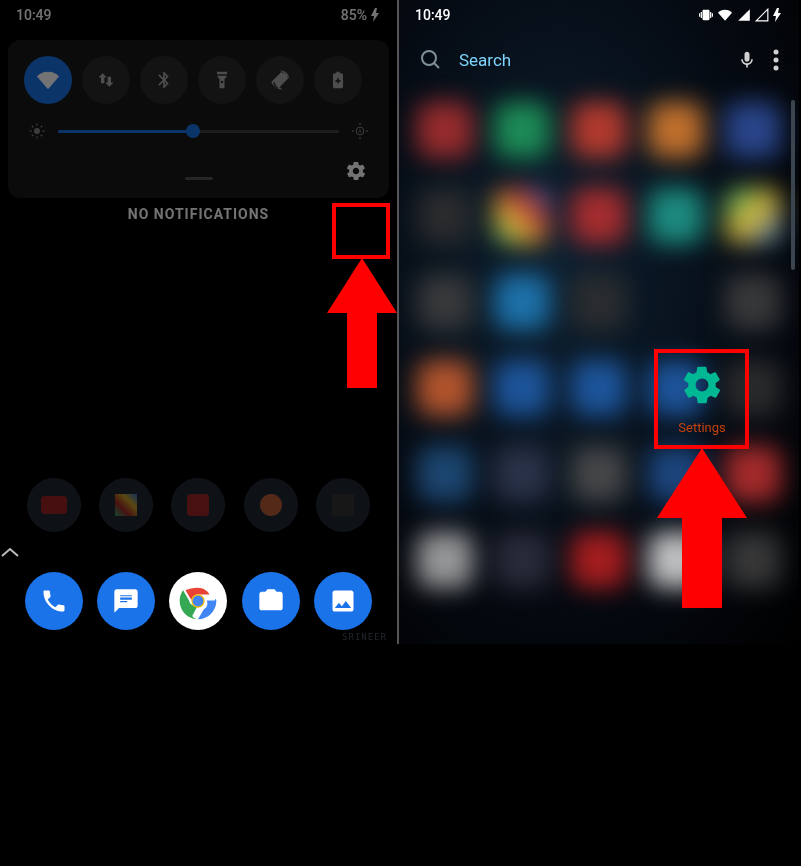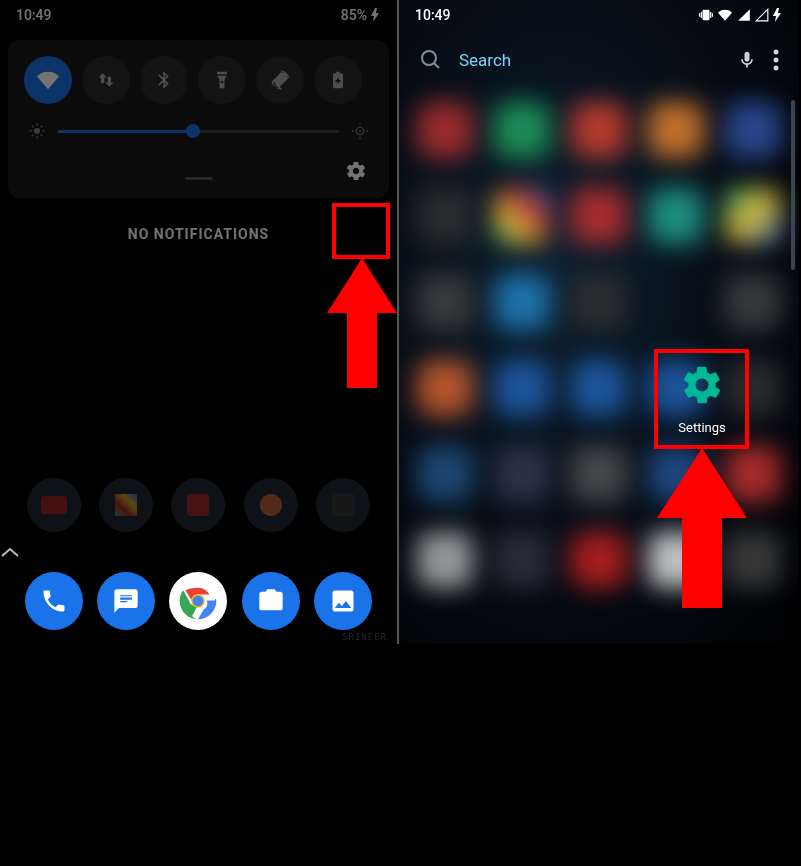--- a/index.html
+++ b/index.html
@@ -28,21 +28,21 @@
 .qs-bottom{display:flex;justify-content:flex-end;margin-top:14px;position:relative}
 .settings-cog{width:34px;height:34px;display:flex;align-items:center;justify-content:center;color:#fff}
 .qs-handle{width:28px;height:3px;background:#555;border-radius:2px;position:absolute;left:50%;transform:translateX(-50%);bottom:8px}
 
 .red-box{position:absolute;border:4px solid #ff0000;pointer-events:none;z-index:50}
 
 
 .red-arrow{position:absolute;z-index:49}
 .red-arrow svg{display:block}
 
-.no-notif{color:#fff;text-align:center;font-size:14px;font-weight:700;letter-spacing:1px;margin-top:28px}
+.no-notif{color:#fff;text-align:center;font-size:14px;font-weight:700;letter-spacing:1px;margin-top:8px}
 
 
 .wallpaper{position:absolute;inset:0;z-index:-1;overflow:hidden}
 .sky{position:absolute;inset:0;background:linear-gradient(180deg,#0a1628 0%,#0d2240 35%,#0f2a4d 55%,#14385f 75%,#1a4d7a 100%)}
 .moon{position:absolute;width:220px;height:220px;background:#d0d4d8;border-radius:50%;left:100px;top:260px;box-shadow:0 0 40px rgba(200,210,220,.3)}
 .mtn1{position:absolute;bottom:180px;left:-40px;width:0;height:0;border-left:180px solid transparent;border-right:200px solid transparent;border-bottom:370px solid #0a2038}
 .mtn2{position:absolute;bottom:160px;left:110px;width:0;height:0;border-left:110px solid transparent;border-right:200px solid transparent;border-bottom:280px solid #071524}
 .fg{position:absolute;bottom:0;left:0;right:0;height:220px;background:linear-gradient(180deg,#0a2f4d 0%,#071a2e 100%)}
 .dim-overlay{position:absolute;inset:0;background:rgba(0,0,0,.55);z-index:1}
 
@@ -59,21 +59,21 @@
 .screen-right .bg{position:absolute;inset:0;background:radial-gradient(ellipse at 40% 40%,#0d2030 0%,#050a12 60%,#000 100%)}
 .search-row{position:relative;z-index:10;display:flex;align-items:center;padding:18px 20px 10px;gap:16px}
 .search-icon{color:#809099}
 .search-text{flex:1;color:#7dd3fc;font-size:17px}
 .mic-icon,.more-icon{color:#d0d0d0}
 
 .app-grid{position:relative;z-index:2;padding:20px 12px;display:grid;grid-template-columns:repeat(5,1fr);gap:30px 8px;filter:blur(12px);opacity:.85}
 .app-grid .app{height:56px;border-radius:14px;margin:0 auto;width:56px}
 .settings-item{position:absolute;z-index:30;left:263px;top:356px;width:80px;text-align:center}
 .settings-ico{width:58px;height:58px;border-radius:50%;background:transparent;margin:0 auto 6px;display:flex;align-items:center;justify-content:center}
-.settings-lbl{color:#ffffff;font-size:13px}
+.settings-lbl{color:#c2410c;font-size:13px}
 .scroll-ind{position:absolute;right:4px;top:100px;width:4px;height:170px;background:#3a4550;border-radius:2px;z-index:10}
 
 svg{display:block}
 </style>
 </head>
 <body>
 
 <div class="screen screen-left">
   <div class="wallpaper">
     <div class="sky"></div>

